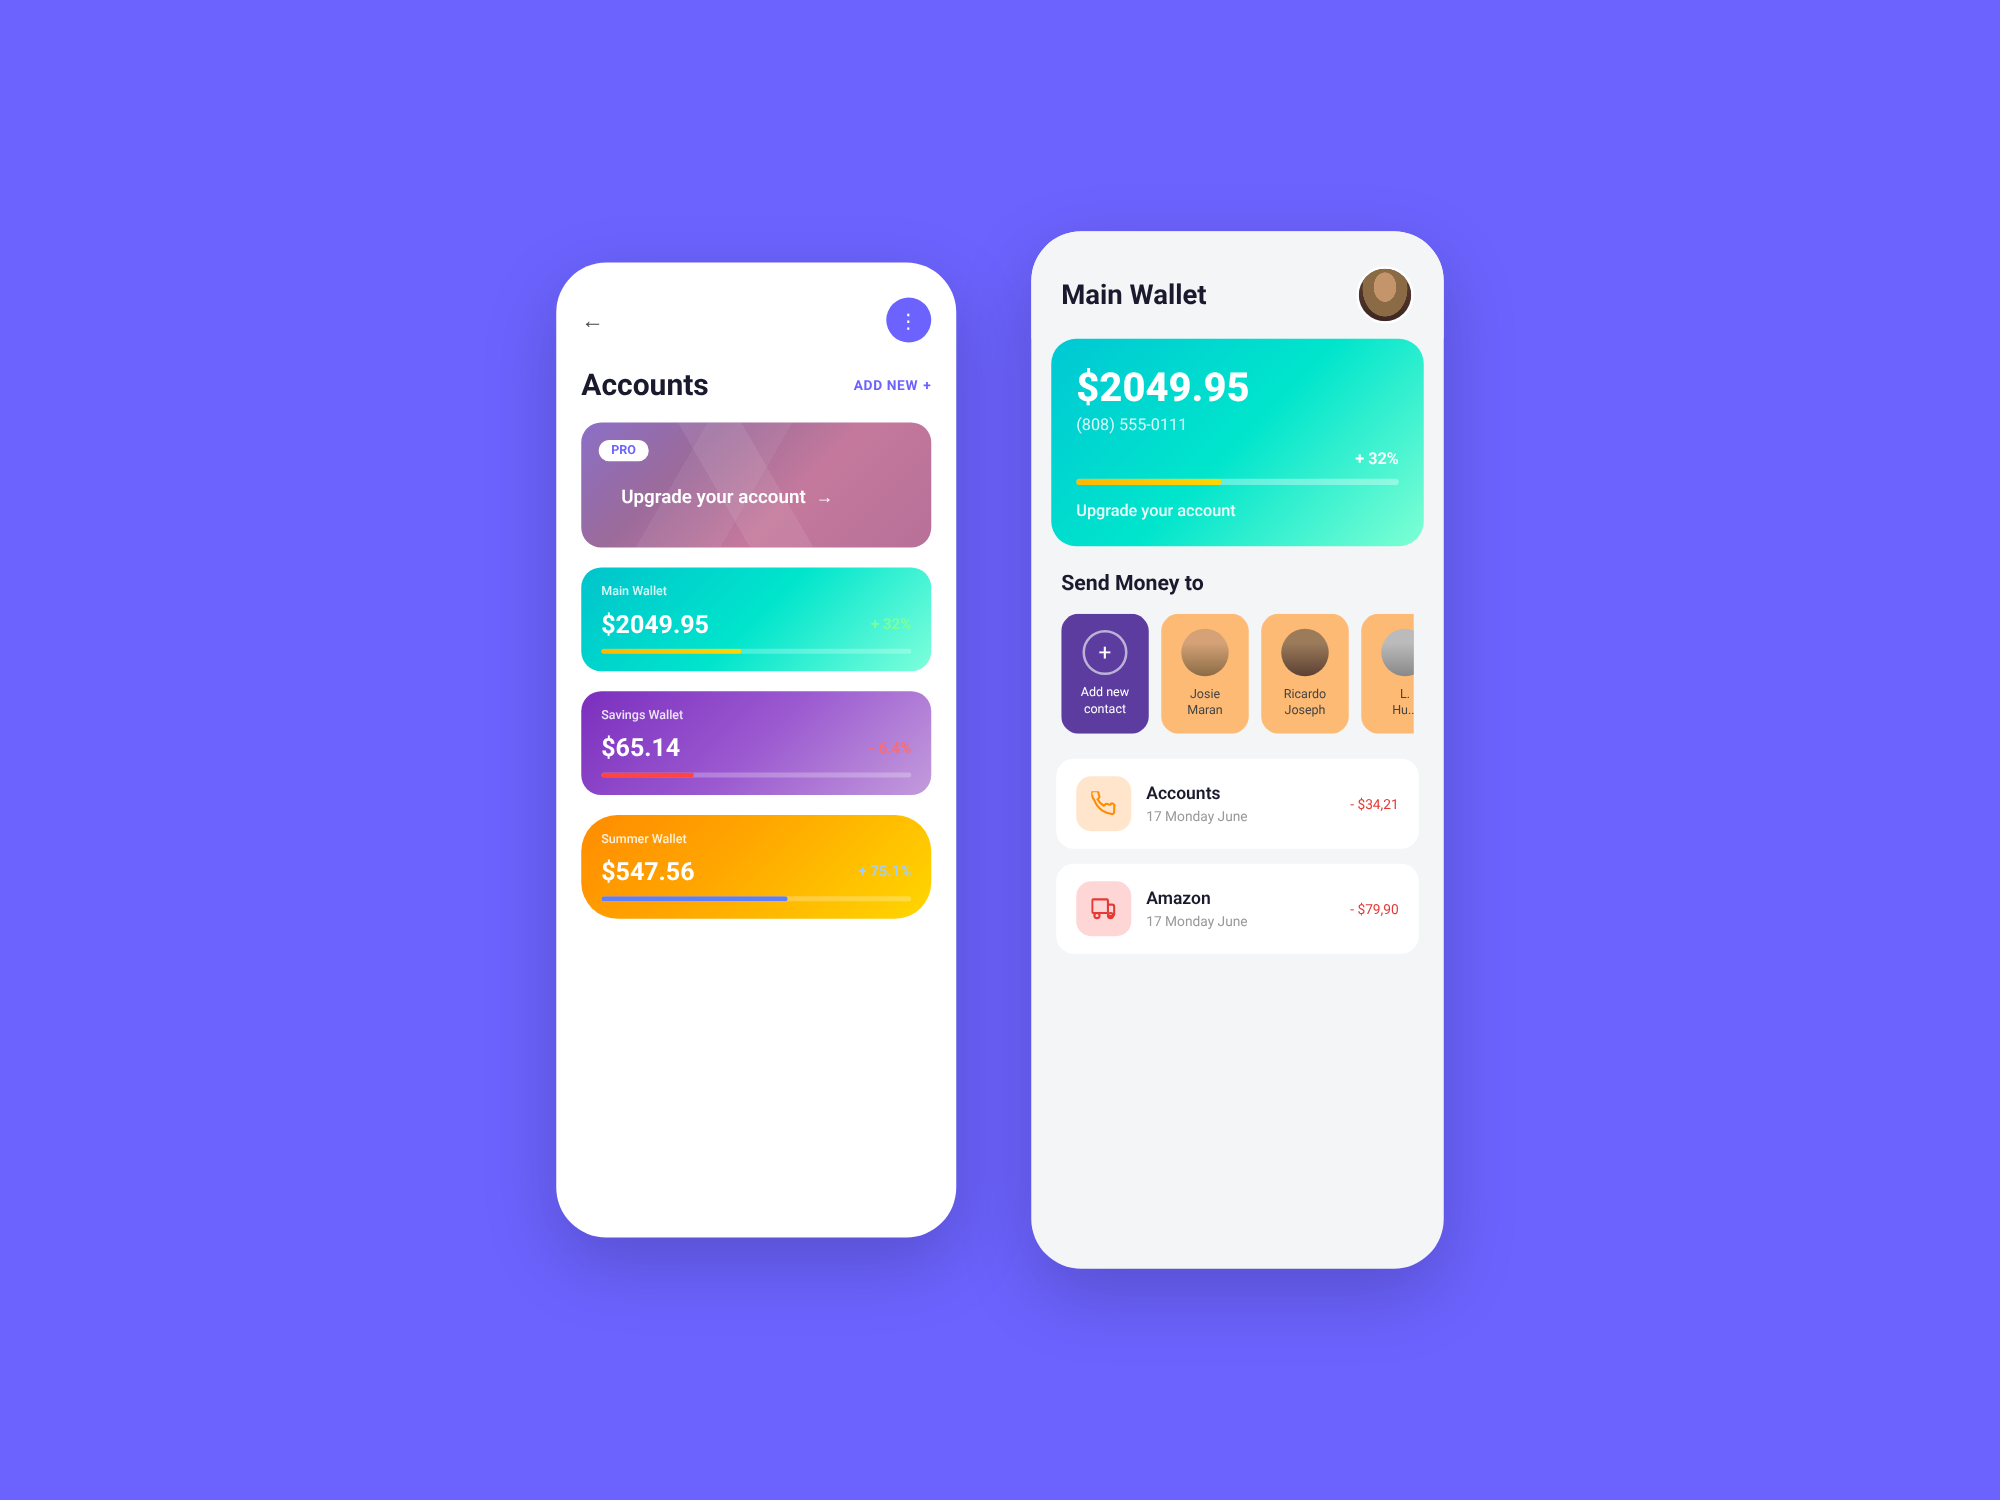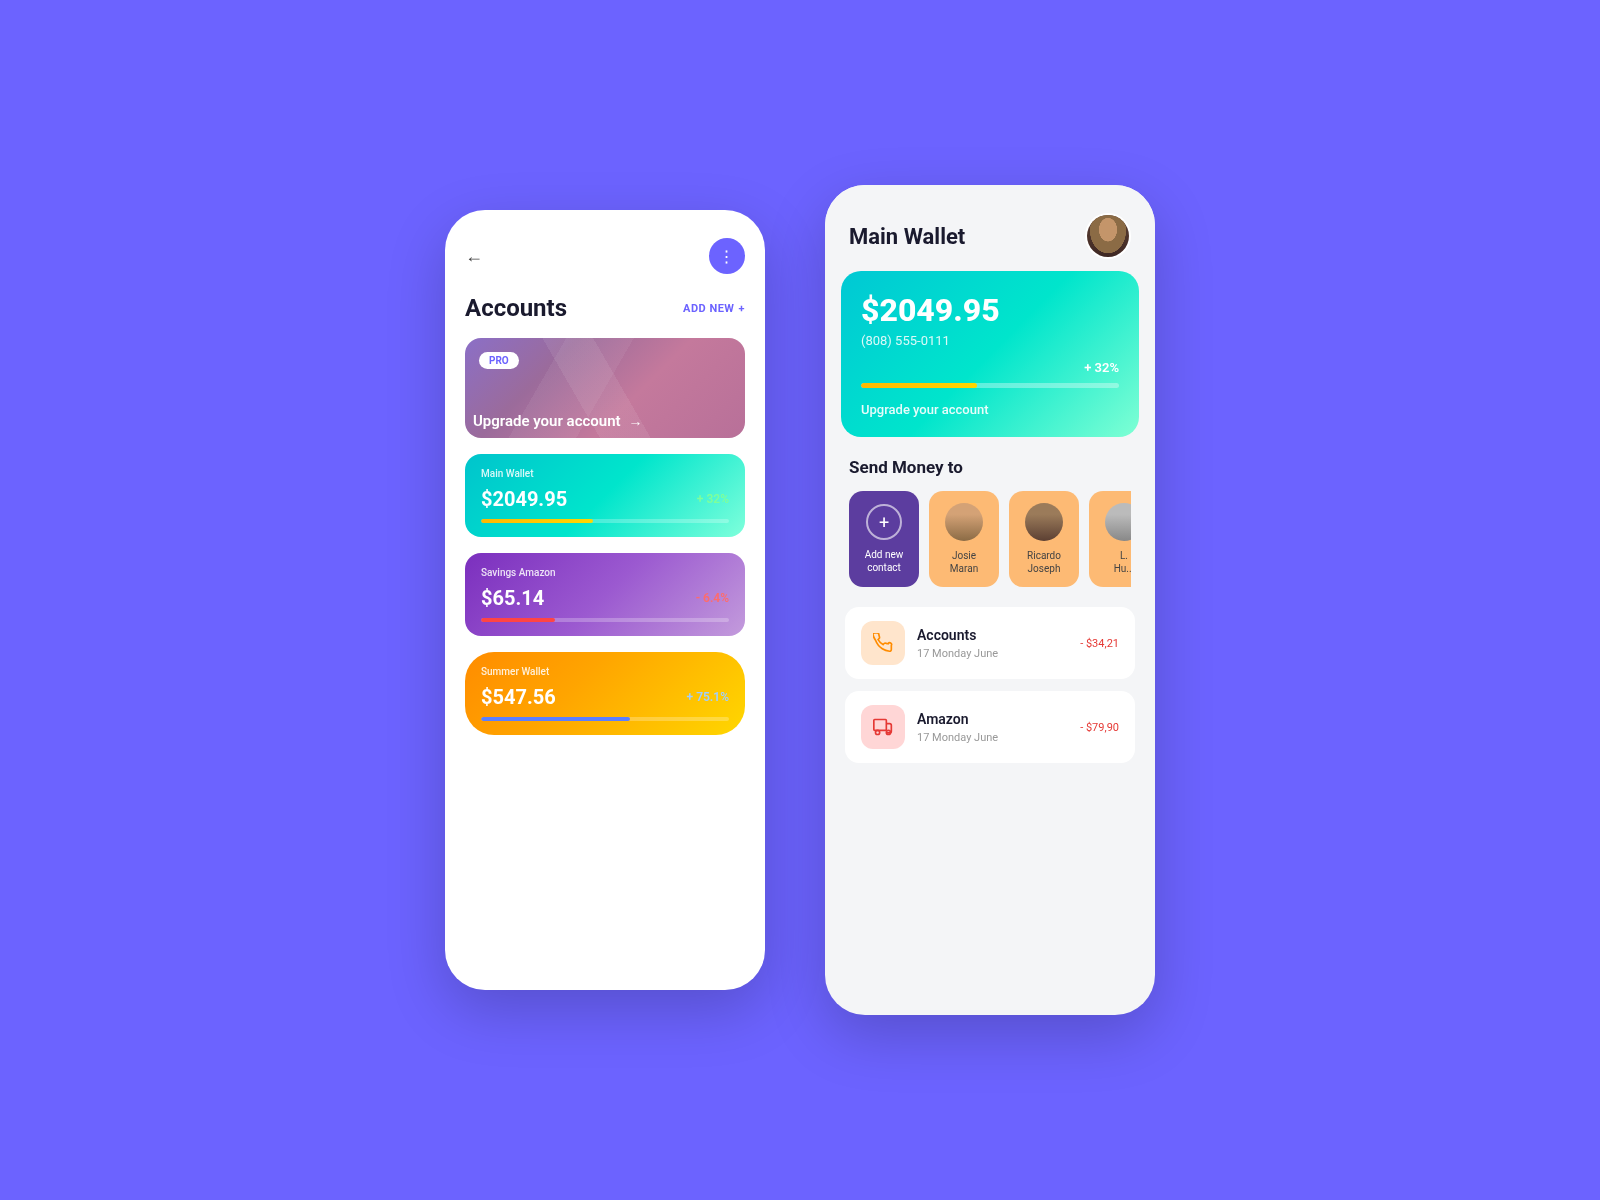--- a/index.html
+++ b/index.html
@@ -75,21 +75,21 @@
       align-items: center;
       gap: 4px;
       cursor: pointer;
       letter-spacing: 0.5px;
     }
 
     
     .pro-card {
       border-radius: 16px;
       background: linear-gradient(135deg, #8B6FC7 0%, #9B6B9B 30%, #C4799C 60%, #B87099 100%);
-      padding: 8px;
+      padding: 32px;
       min-height: 100px;
       position: relative;
       overflow: hidden;
       display: flex;
       flex-direction: column;
       justify-content: flex-end;
     }
 
     .pro-badge {
       position: absolute;
@@ -471,21 +471,21 @@
     <div class="wallet-card-row">
       <span class="wallet-card-amount">$2049.95</span>
       <span class="wallet-card-percent-green">+ 32%</span>
     </div>
     <div class="progress-bar-track">
       <div class="progress-bar-fill" style="width:45%; background: linear-gradient(90deg, #FFB800, #FFD700);"></div>
     </div>
   </div>
 
   <div class="wallet-card savings-wallet-card">
-    <div class="wallet-card-header">Savings Amazon</div>
+    <div class="wallet-card-header">Savings Wallet</div>
     <div class="wallet-card-row">
       <span class="wallet-card-amount">$65.14</span>
       <span class="wallet-card-percent-red">- 6.4%</span>
     </div>
     <div class="progress-bar-track">
       <div class="progress-bar-fill" style="width:30%; background: #FF4444;"></div>
     </div>
   </div>
 
   <div class="wallet-card summer-wallet-card">

